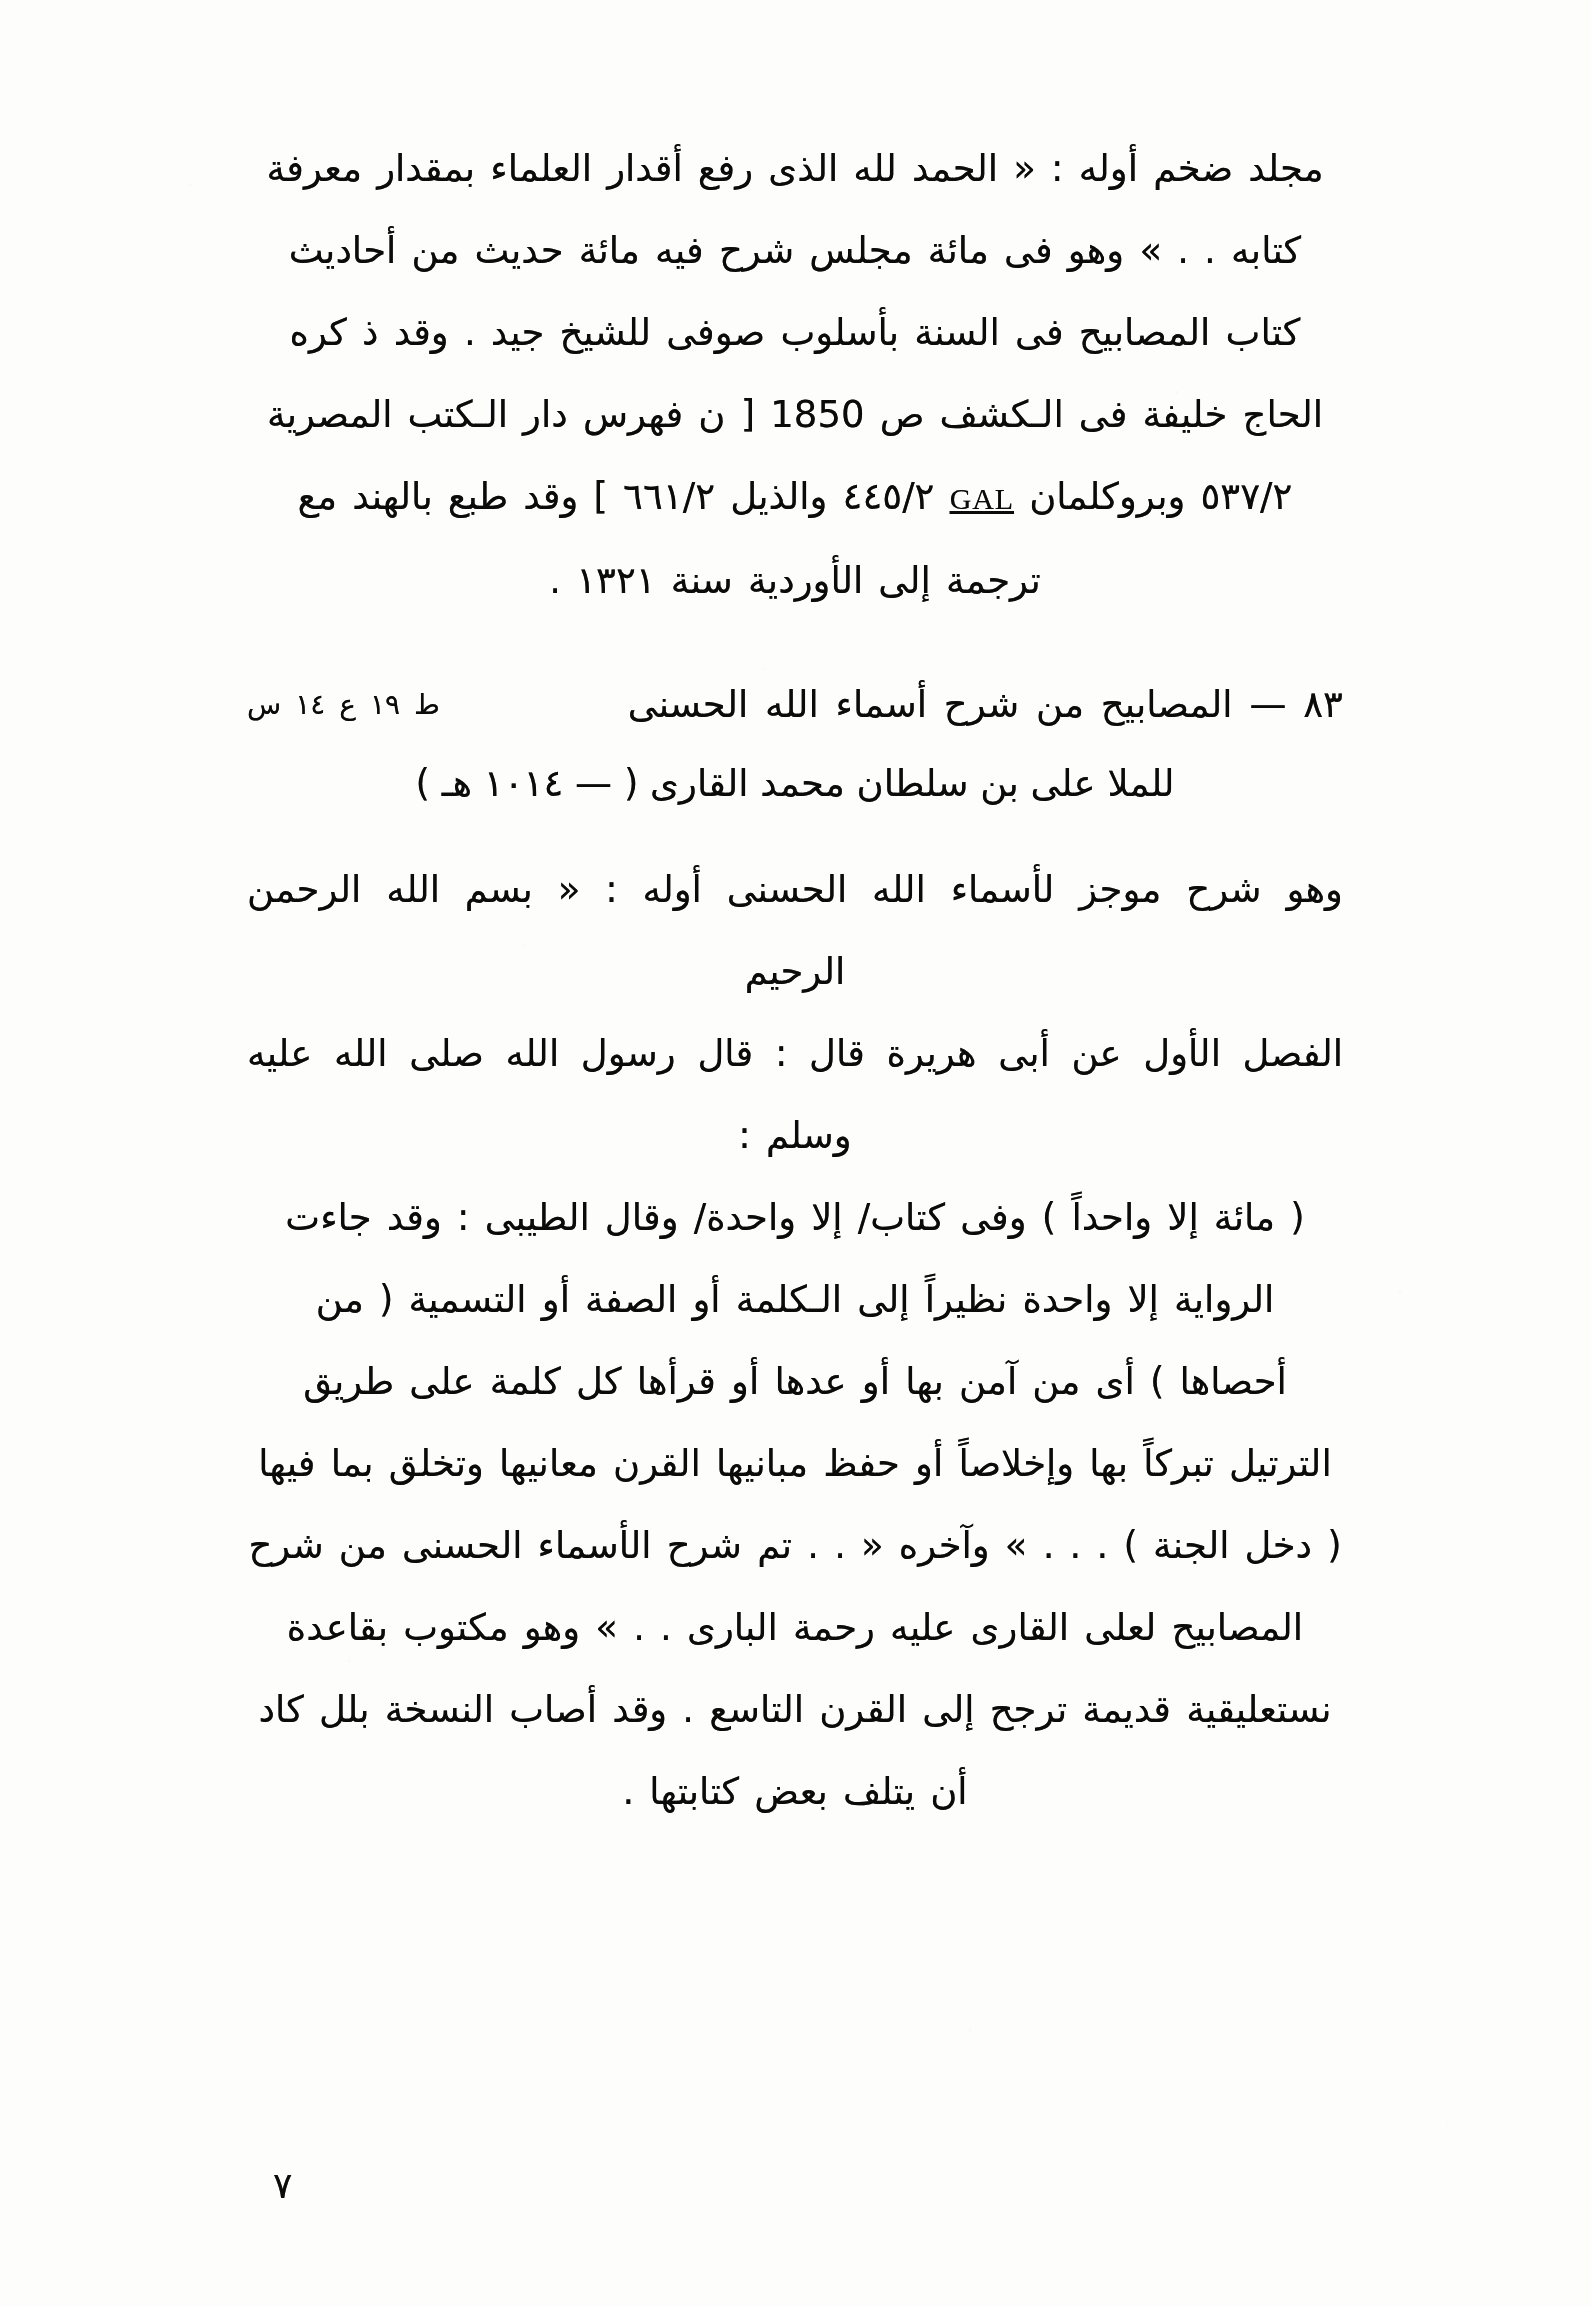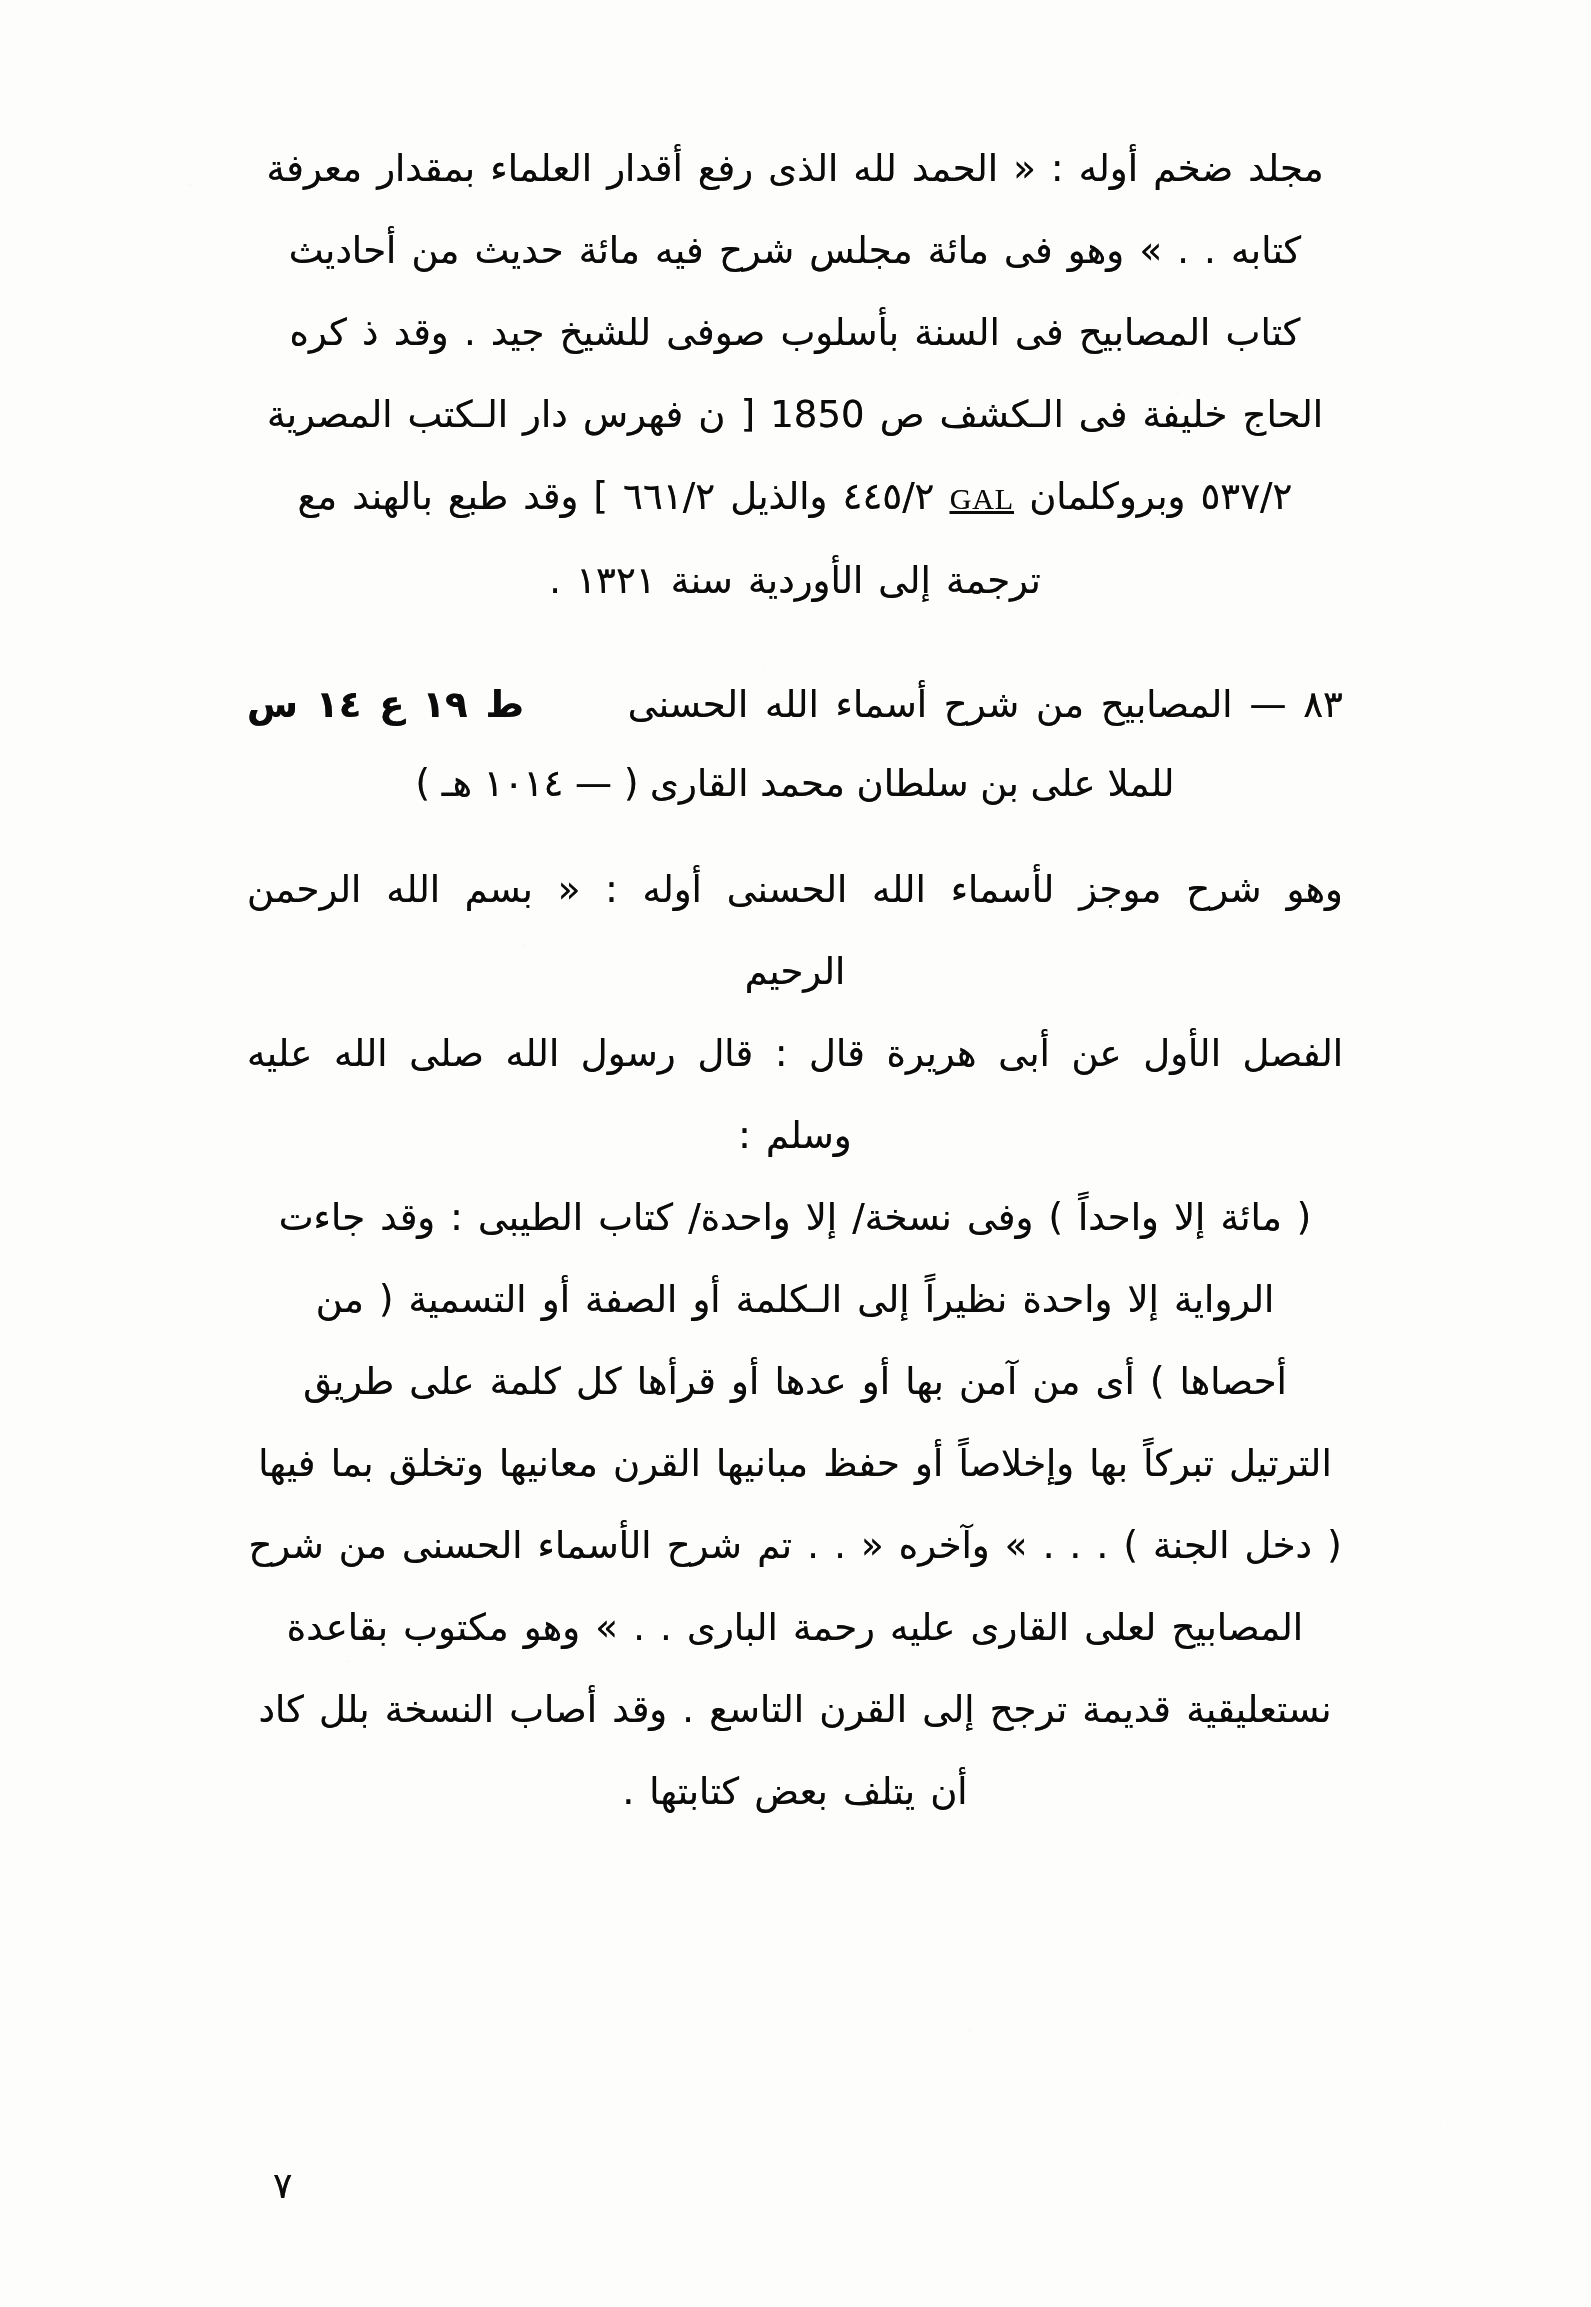--- a/index.html
+++ b/index.html
@@ -76,26 +76,25 @@
     word-spacing: 5.1px;
     padding-left: 26px;
   }
 
   .entry-title.narrow {
     text-align-last: right;
   }
 
   .shelfmark {
     flex: 0 0 auto;
-    font-size: 37px;
+    font-size: 28px;
     white-space: nowrap;
     letter-spacing: 2.6px;
     word-spacing: 5.1px;
     align-self: flex-start;
-    font-weight: bold;
   }
 
   .entry-sub {
     font-size: 37px;
     line-height: 79px;
     text-align: center;
     margin-top: 1.7px;
   }
 
   .body-para {
@@ -151,21 +150,21 @@
           <span>٨٣ —</span>
           <span>المصابيح من شرح أسماء الله الحسنى</span>
         </div>
         <div class="shelfmark">ط ١٩ ع ١٤ س</div>
       </div>
       <div class="entry-sub ink">للملا على بن سلطان محمد القارى ( — ١٠١٤ هـ )</div>
 
       <div class="para body-para ink">
         <div>وهو شرح موجز لأسماء الله الحسنى أوله :  « بسم الله الرحمن الرحيم</div>
         <div>الفصل الأول عن أبى هريرة قال : قال رسول الله صلى الله عليه وسلم :</div>
-        <div>( مائة إلا واحداً ) وفى نسخة/ إلا واحدة/ كتاب الطيبى : وقد جاءت</div>
+        <div>( مائة إلا واحداً ) وفى كتاب/ إلا واحدة/ وقال الطيبى : وقد جاءت</div>
         <div>الرواية إلا واحدة نظيراً إلى الـكلمة أو الصفة أو التسمية ( من</div>
         <div>أحصاها ) أى من آمن بها أو عدها أو قرأها كل كلمة على طريق</div>
         <div>الترتيل تبركاً بها وإخلاصاً أو حفظ مبانيها القرن معانيها وتخلق بما فيها</div>
         <div>( دخل الجنة ) . . . » وآخره « . . تم شرح الأسماء الحسنى من شرح</div>
         <div>المصابيح لعلى القارى عليه رحمة البارى . . » وهو مكتوب بقاعدة</div>
         <div>نستعليقية قديمة ترجح إلى القرن التاسع . وقد أصاب النسخة بلل كاد</div>
         <div style="text-align:center">أن يتلف بعض كتابتها .</div>
       </div>
     </div>
 

